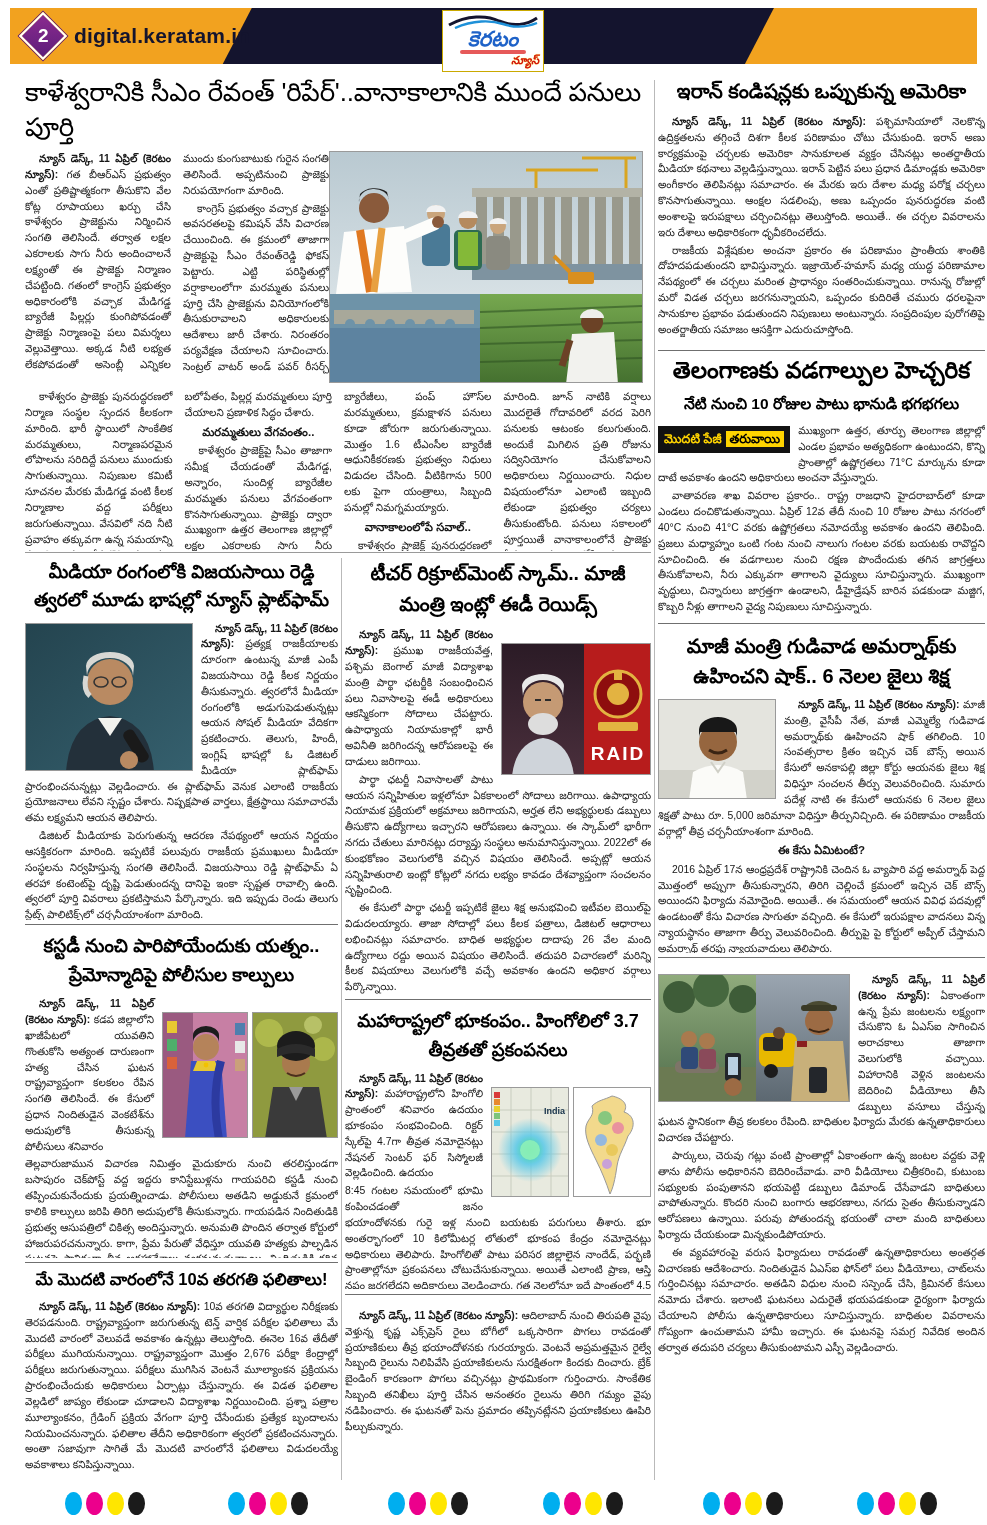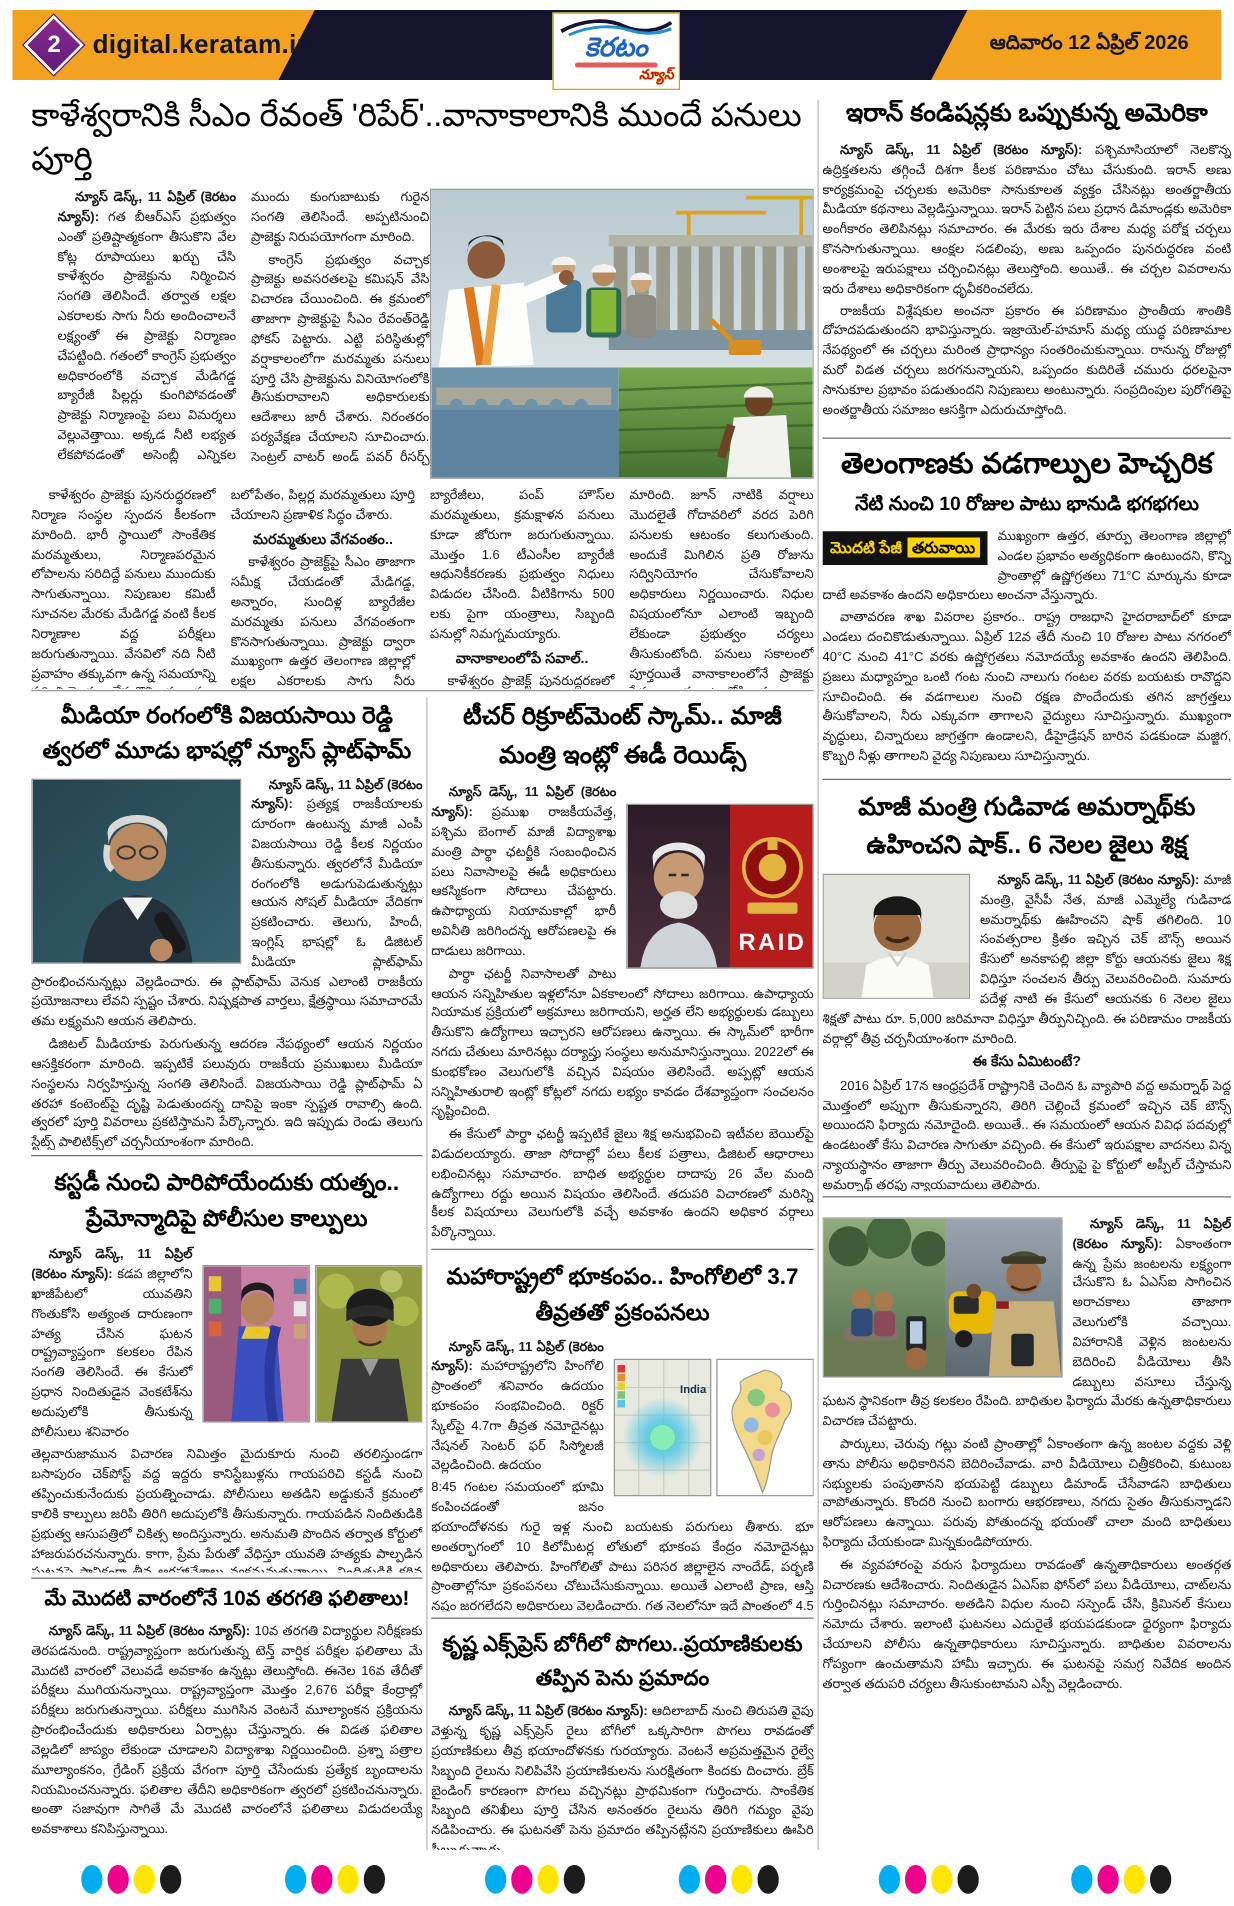--- a/index.html
+++ b/index.html
@@ -31,21 +31,21 @@
   .art h1 { font-size:26px; line-height:1.35; font-weight:normal; color:#000; text-align:left; letter-spacing:-.2px; }
   .art h2 { font-weight:bold; color:#000; text-align:center; }
   .art h4 { font-size:11.5px; font-weight:bold; text-align:center; margin:3px 0 2px; }
   .body { font-size:10.4px; line-height:1.52; text-align:justify; color:#161616; }
   .body p { text-indent:14px; margin-bottom:2px; }
   .dl { font-weight:bold; }
   .cols2 { column-count:2; column-gap:12px; }
   .cols4 { column-count:4; column-gap:12px; }
   .photo { border:1px solid #9a9a9a; background:#dfe3e6; overflow:hidden; }
   .photo svg { display:block; }
-  .row { display:flex; gap:0; margin-top:6px;margin-left:21px; }
+  .row { display:flex; gap:0; margin-top:6px; }
 
   .hrline { position:absolute; height:1px; background:#6f6f6f; }
   .vr { position:absolute; width:1px; background:#b9b9b9; }
 
   .fl { float:left; margin:2px 8px 3px 0; }
   .fr { float:right; margin:16px 0 3px 8px; }
 
   .fp-badge { float:left; background:#121212; color:#ffd400; font-weight:bold; font-size:12.5px;
               padding:4px 6px; margin:3px 8px 3px 0; white-space:nowrap; }
   .fp-badge .b2 { background:#ffd400; color:#000000; padding:1px 4px; margin-left:4px; }
@@ -74,21 +74,20 @@
     </div>
     <div class="logo-box">
       <svg class="logo-waves" viewBox="0 0 92 16">
         <path d="M2,12 C20,2 40,2 52,8 C66,14 80,12 90,5" fill="none" stroke="#14142e" stroke-width="3"></path>
         <path d="M8,15 C26,7 44,7 56,11 C68,15 80,14 90,10" fill="none" stroke="#1e90d8" stroke-width="2.4"></path>
       </svg>
       <div class="logo-title">కెరటం</div>
       <div class="logo-tagline"></div>
       <div class="logo-sub">న్యూస్</div>
     </div>
-    <div class="mh-date">ఆదివారం  12 ఏప్రిల్ 2026</div>
   </header>
 
   <article class="art" style="left:25px; top:75px; width:626px; height:476px;">
     <h1>కాళేశ్వరానికి సీఎం రేవంత్ 'రిపేర్'..వానాకాలానికి ముందే పనులు పూర్తి</h1>
     <div class="row">
       <div class="cols2 body" style="width:304px; height:232px; overflow:hidden;">
         <p><span class="dl">న్యూస్ డెస్క్, 11 ఏప్రిల్ (కెరటం న్యూస్):</span> <span>గత బీఆర్ఎస్ ప్రభుత్వం ఎంతో ప్రతిష్టాత్మకంగా తీసుకొని వేల కోట్ల రూపాయలు ఖర్చు చేసి కాళేశ్వరం ప్రాజెక్టును నిర్మించిన సంగతి తెలిసిందే. తర్వాత లక్షల ఎకరాలకు సాగు నీరు అందించాలనే లక్ష్యంతో ఈ ప్రాజెక్టు నిర్మాణం చేపట్టింది. గతంలో కాంగ్రెస్ ప్రభుత్వం అధికారంలోకి వచ్చాక మేడిగడ్డ బ్యారేజీ పిల్లర్లు కుంగిపోవడంతో ప్రాజెక్టు నిర్మాణంపై పలు విమర్శలు వెల్లువెత్తాయి. అక్కడ నీటి లభ్యత లేకపోవడంతో అసెంబ్లీ ఎన్నికల ముందు కుంగుబాటుకు గురైన సంగతి తెలిసిందే. అప్పటినుంచి ప్రాజెక్టు నిరుపయోగంగా మారింది.</span></p>
         <p>కాంగ్రెస్ ప్రభుత్వం వచ్చాక ప్రాజెక్టు అవసరతలపై కమిషన్ వేసి విచారణ చేయించింది. ఈ క్రమంలో తాజాగా ప్రాజెక్టుపై సీఎం రేవంత్‌రెడ్డి ఫోకస్ పెట్టారు. ఎట్టి పరిస్థితుల్లో వర్షాకాలంలోగా మరమ్మతు పనులు పూర్తి చేసి ప్రాజెక్టును వినియోగంలోకి తీసుకురావాలని అధికారులకు ఆదేశాలు జారీ చేశారు. నిరంతరం పర్యవేక్షణ చేయాలని సూచించారు. సెంట్రల్ వాటర్ అండ్ పవర్ రీసర్చ్ స్టేషన్ నిపుణుల సిఫారసుల మేరకు వర్షాకాలం ప్రారంభానికి ముందే అన్ని మరమ్మతులు పూర్తి చేసి, అవసరమైన సాంకేతిక పరీక్షలు నిర్వహించాలని అధికారులకు స్పష్టమైన ఆదేశాలు ఇచ్చారు.</p>
       </div>
       <div class="photo" style="width:314px; height:232px;">
@@ -448,21 +447,20 @@
         </div>
       </div>
       <p><span class="dl">న్యూస్ డెస్క్, 11 ఏప్రిల్ (కెరటం న్యూస్):</span> <span>మహారాష్ట్రలోని హింగోలి ప్రాంతంలో శనివారం ఉదయం భూకంపం సంభవించింది. రిక్టర్ స్కేల్‌పై 4.7గా తీవ్రత నమోదైనట్లు నేషనల్ సెంటర్ ఫర్ సిస్మోలజీ వెల్లడించింది. ఉదయం</span></p>
       <p style="text-indent:0;">8:45 గంటల సమయంలో భూమి కంపించడంతో జనం భయాందోళనకు గురై ఇళ్ల నుంచి బయటకు పరుగులు తీశారు. భూ అంతర్భాగంలో 10 కిలోమీటర్ల లోతులో భూకంప కేంద్రం నమోదైనట్లు అధికారులు తెలిపారు. హింగోలితో పాటు పరిసర జిల్లాలైన నాందేడ్, పర్భణి ప్రాంతాల్లోనూ ప్రకంపనలు చోటుచేసుకున్నాయి. అయితే ఎలాంటి ప్రాణ, ఆస్తి నష్టం జరగలేదని అధికారులు వెల్లడించారు. గత నెలలోనూ ఇదే ప్రాంతంలో 4.5 తీవ్రతతో భూకంపం సంభవించిన సంగతి తెలిసిందే. ప్రజలు అప్రమత్తంగా ఉండాలని, పుకార్లను నమ్మొద్దని జిల్లా యంత్రాంగం సూచించింది.</p>
     </div>
   </article>
 
   <div class="hrline" style="left:345px; top:1294px; width:306px;"></div>
 
   <article class="art" style="left:345px; top:1302px; width:306px; height:178px;">
-    <h2 style="font-size:17px; line-height:1.6;">కృష్ణ ఎక్స్‌ప్రెస్ బోగీలో పొగలు..ప్రయాణికులకు తప్పిన పెను ప్రమాదం</h2>
     <div class="body" style="margin-top:6px;">
       <p><span class="dl">న్యూస్ డెస్క్, 11 ఏప్రిల్ (కెరటం న్యూస్):</span> <span>ఆదిలాబాద్ నుంచి తిరుపతి వైపు వెళ్తున్న కృష్ణ ఎక్స్‌ప్రెస్ రైలు బోగీలో ఒక్కసారిగా పొగలు రావడంతో ప్రయాణికులు తీవ్ర భయాందోళనకు గురయ్యారు. వెంటనే అప్రమత్తమైన రైల్వే సిబ్బంది రైలును నిలిపివేసి ప్రయాణికులను సురక్షితంగా కిందకు దించారు. బ్రేక్ బైండింగ్ కారణంగా పొగలు వచ్చినట్లు ప్రాథమికంగా గుర్తించారు. సాంకేతిక సిబ్బంది తనిఖీలు పూర్తి చేసిన అనంతరం రైలును తిరిగి గమ్యం వైపు నడిపించారు. ఈ ఘటనతో పెను ప్రమాదం తప్పినట్లేనని ప్రయాణికులు ఊపిరి పీల్చుకున్నారు.</span></p>
     </div>
   </article>
 
   <div class="hrline" style="left:25px; top:552px; width:626px; background:#9a9a9a;"></div>
   <div class="vr" style="left:341px; top:558px; height:922px;"></div>
   <div class="vr" style="left:654px; top:80px; height:1400px;"></div>
 
   <footer class="marks">

